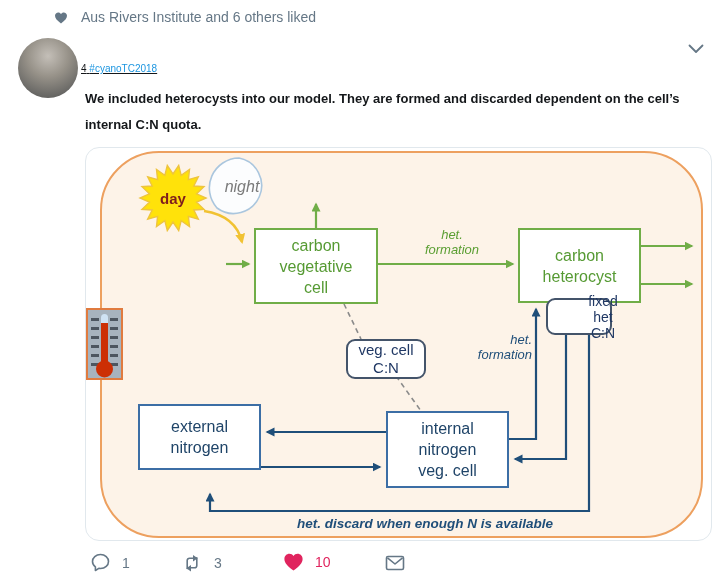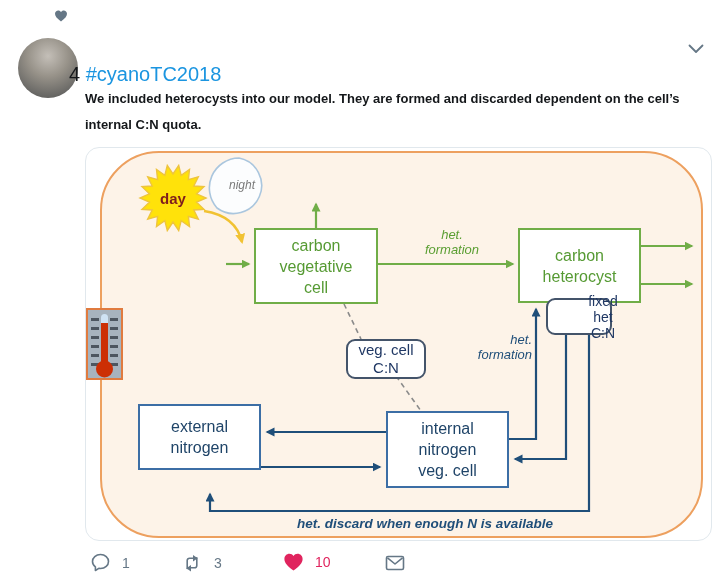--- a/index.html
+++ b/index.html
@@ -8,57 +8,58 @@
 
   
   .liked-row { position:absolute; left:54px; top:9px; display:flex; align-items:center; color:#657786; font-size:14px; }
   .liked-row svg { margin-right:13px; }
   .avatar { position:absolute; left:18px; top:38px; width:60px; height:60px; border-radius:50%;
             background: radial-gradient(circle at 50% 30%, #c4bfb8 0%, #979289 40%, #6b6a67 75%, #4e4e4c 100%); }
   .name-row { position:absolute; left:85px; top:42px; font-size:16px; color:#14171a; white-space:nowrap; }
   .name-row .author { font-weight:bold; }
   .name-row .meta { color:#657786; font-size:15px; }
   .chevron { position:absolute; right:16px; top:44px; cursor:pointer; }
-  .tag-line { position:absolute; left:69px; top:63px; font-size:20px; color:#14171a; }
+  .tag-line { position:absolute; left:81px; top:63px; font-size:10px; color:#14171a;text-decoration:underline; }
   .tag-line .hashtag { color:#1b95e0; }
   .body-text { position:absolute; left:85px; top:86px; width:600px; font-size:13px; line-height:25.5px; color:#14171a;font-weight:bold; }
 
   
   .media-card { position:absolute; left:85px; top:147px; width:627px; height:394px; border:1px solid #e1e8ed;
                 border-radius:14px; background:#fff; overflow:hidden; }
   .media-card svg.diagram { position:absolute; left:0; top:0; }
 
   .dbox { position:absolute; background:#fff; display:flex; flex-direction:column; justify-content:center;
           align-items:center; text-align:center; z-index:2; }
   .dbox span { display:block; }
   .green-box { border:2.5px solid #70ad47; color:#569a33; font-size:16px; line-height:21px; }
   .blue-box  { border:2px solid #3c6ea5; color:#1f4468; font-size:16px; line-height:21px; }
   .round-box { border:2px solid #44546a; color:#203864; border-radius:9px; }
 
   .dlabel { position:absolute; z-index:3; text-align:center; }
   .lab-green { color:#5a9e32; font-style:italic; font-size:13px; line-height:15px; }
   .lab-navy  { color:#1f4e79; font-style:italic; font-size:13px; line-height:15px; }
   .lab-day   { color:#7f1d1d; font-size:15px; font-weight:600; }
-  .lab-night { color:#7a7a7a; font-style:italic; font-size:12px; }
+  .lab-night { color:#7a7a7a; font-style:italic; font-size:16px; }
   .lab-discard { color:#1f4e79; font-style:italic; font-weight:bold; font-size:13.5px; }
 
   
   .action { position:absolute; top:552px; display:flex; align-items:center; cursor:pointer; }
   .action .count { margin-left:11px; font-size:14px; color:#657786; }
   .action .count.liked { color:#e0245e; font-weight:normal; }
 </style>
 </head>
 <body>
 
 <div class="page">
 
   <div class="liked-row">
     <svg width="14" height="13" viewBox="0 0 14 13">
       <path d="M7 12.6 C3 9.4 1 7.4 1 4.8 1 3 2.5 1.4 4.3 1.4 5.4 1.4 6.4 2 7 2.9 7.6 2 8.6 1.4 9.7 1.4 11.5 1.4 13 3 13 4.8 13 7.4 11 9.4 7 12.6 Z" fill="#657786"></path>
     </svg>
+    <span>Aus Rivers Institute and 6 others liked</span>
   </div>
 
   <div class="avatar"></div>
   <svg class="chevron" width="16" height="10" viewBox="0 0 16 10">
     <polyline points="1.5,1.5 8,8 14.5,1.5" fill="none" stroke="#657786" stroke-width="1.8" stroke-linecap="round" stroke-linejoin="round"></polyline>
   </svg>
 
   <div class="tag-line">
     <span>4</span>
     <span class="hashtag">#cyanoTC2018</span>

